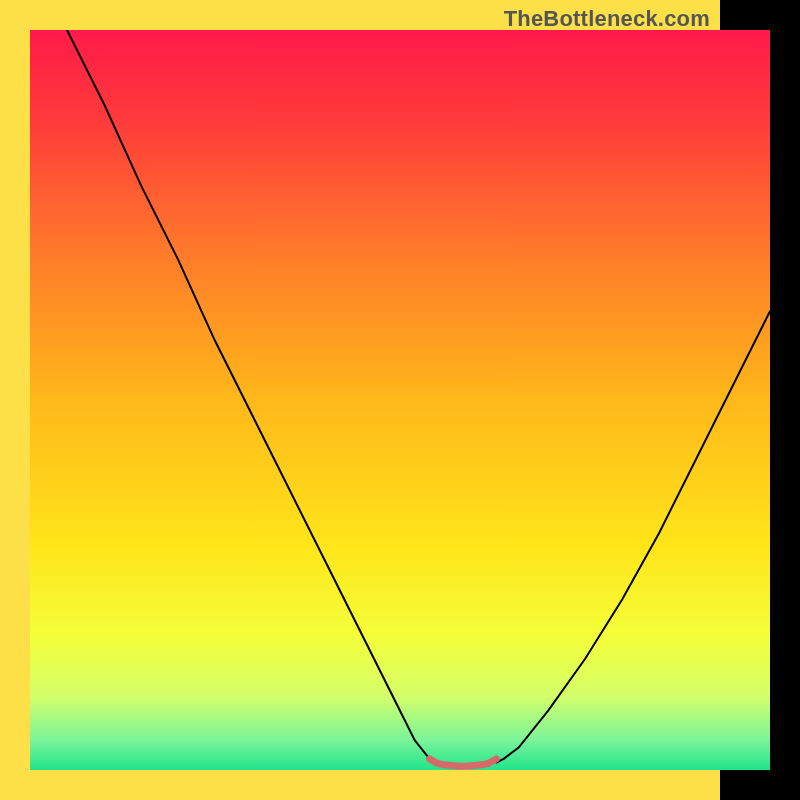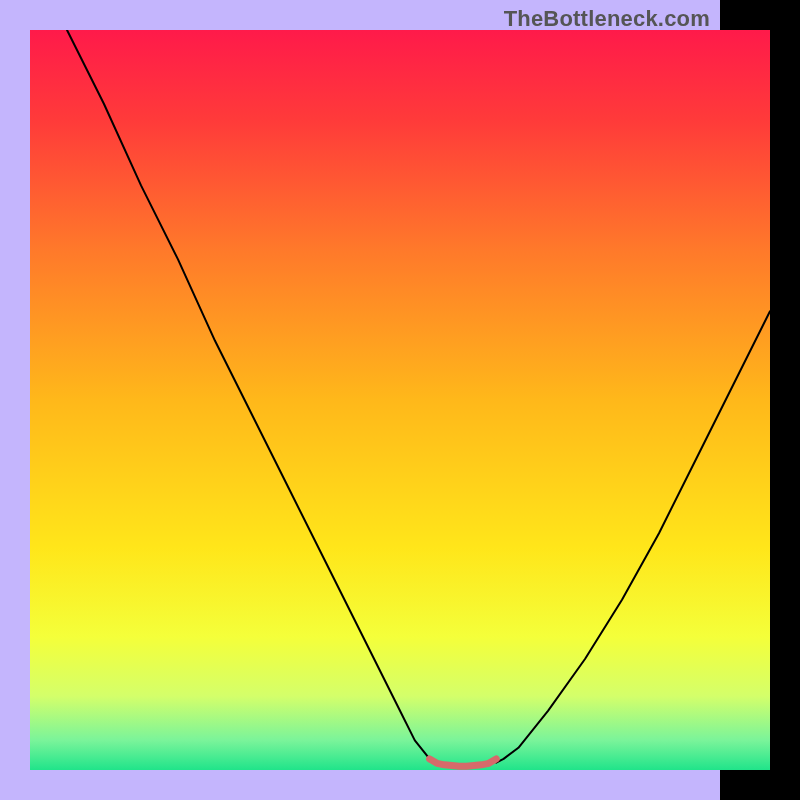--- a/index.html
+++ b/index.html
@@ -8,21 +8,21 @@
     width: 800px;
     height: 800px;
     background: #000;
     font-family: Arial, Helvetica, sans-serif;
     overflow: hidden;
   }
   .frame {
     position: relative;
     width: 720px;
     height: 800px;
-    background: #c4b5fd;
+    background: #fde047;
   }
   .watermark {
     position: absolute;
     top: 6px;
     right: 10px;
     color: #555;
     font-size: 22px;
     font-weight: 600;
     letter-spacing: 0.2px;
     z-index: 10;

